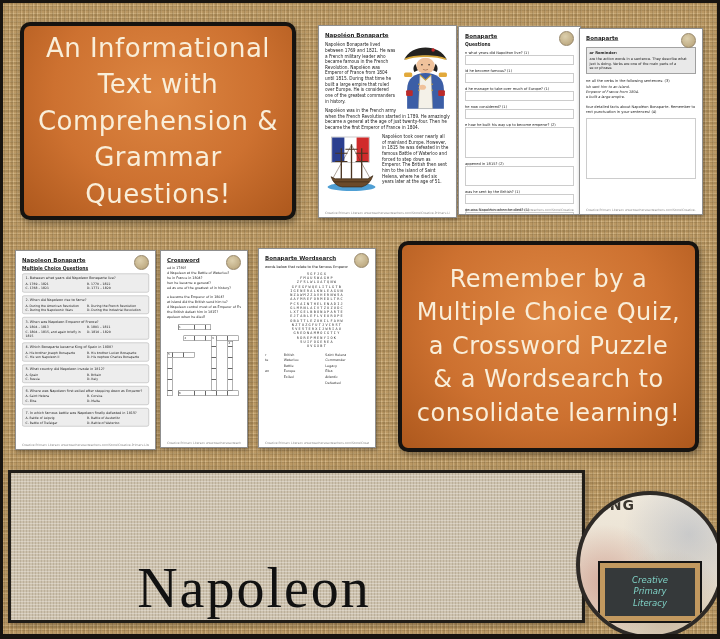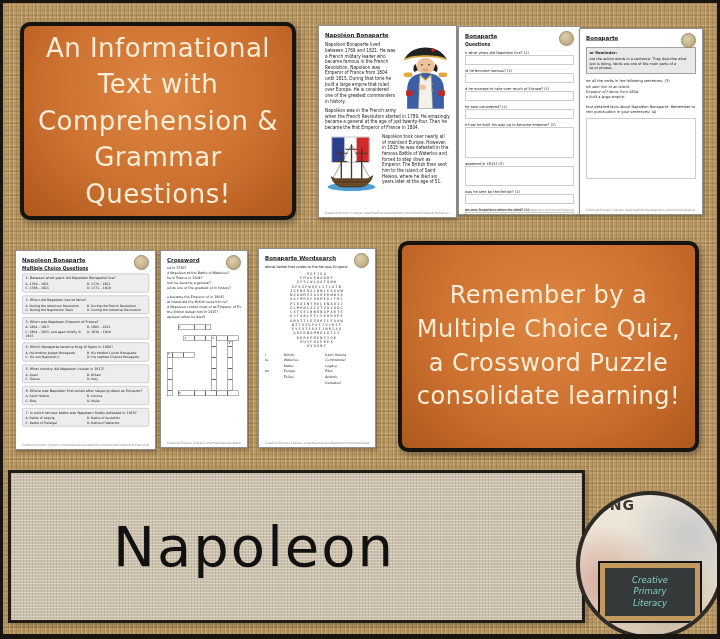--- a/index.html
+++ b/index.html
@@ -74,22 +74,22 @@
   .ws-words{display:flex;margin-top:7px;}
   .ws-col{font-size:6.6px;line-height:1.7;color:#333;}
   .ws-col.c1{width:18%;} .ws-col.c2{width:40%;} .ws-col.c3{width:42%;}
   
   #banner{
     position:absolute;left:8px;top:470px;width:577px;height:153px;border:3px solid #201d18;
     background-color:#cdc2ae;
     background-image:
       repeating-linear-gradient(0deg, rgba(255,255,255,.30) 0 1px, transparent 1px 3px),
       repeating-linear-gradient(90deg, rgba(120,105,80,.22) 0 1px, transparent 1px 3px);
-    display:flex;flex-direction:column;align-items:center;justify-content:center;
-    padding-right:85px;box-sizing:border-box;z-index:6;box-shadow:2px 2px 6px rgba(0,0,0,.3);
+    display:flex;flex-direction:column;align-items:center;justify-content:flex-end;
+    padding-right:85px;box-sizing:border-box;z-index:6;box-shadow:2px 2px 6px rgba(0,0,0,.3);font-family:Liberation Serif, serif;
   }
   #banner .b-title{font-size:56px;color:#111;letter-spacing:2px;line-height:1.1;}
   #banner .b-sub{font-size:42px;color:#111;letter-spacing:1px;line-height:1.15;margin-top:4px;}
   
   #logo{
     position:absolute;left:576px;top:491px;width:148px;height:148px;border-radius:50%;
     border:4px solid #2e2a26;box-sizing:border-box;overflow:hidden;z-index:10;
     background-image:
       radial-gradient(circle at 18% 62%, rgba(186,98,86,.40), transparent 40%),
       radial-gradient(circle at 78% 28%, rgba(120,140,175,.30), transparent 45%),
@@ -392,20 +392,21 @@
         </div>
     </div>
     <div class="pfooter">Creative Primary Literacy  www.teacherspayteachers.com/Store/Creative-Primary-Literacy  © 2019</div>
   </div>
 </div>
 
 <div class="promo" id="promo-mid">
     <div>Remember by a</div>
     <div>Multiple Choice Quiz,</div>
     <div>a Crossword Puzzle</div>
+    <div>&amp; a Wordsearch to</div>
     <div>consolidate learning!</div>
   </div>
 
 <div id="banner">
   <div class="b-title">Napoleon</div>
 </div>
 
 <div id="logo">
   <div class="logo-lines">
       <div>BRING</div>

